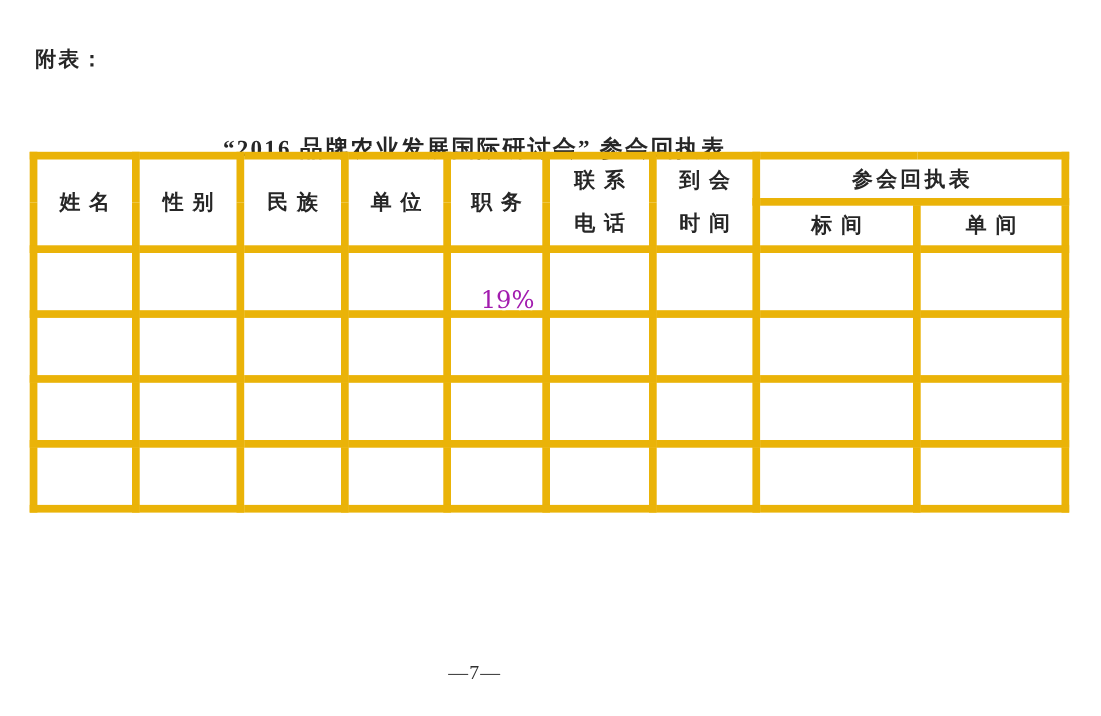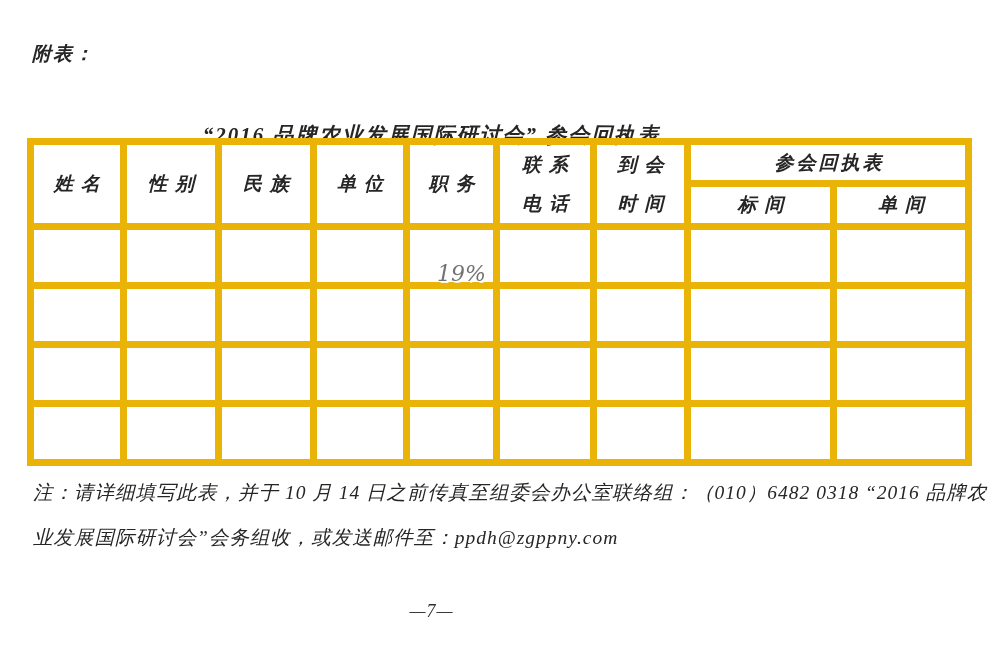--- a/index.html
+++ b/index.html
@@ -3,21 +3,21 @@
 <meta charset="utf-8">
 <style>
   html, body { margin: 0; padding: 0; }
   body {
     width: 1001px; height: 651px;
     background: #ffffff;
     font-family: "Liberation Serif", serif;
     color: #262626;
     overflow: hidden;
   }
-  .page { position: relative; width: 863px; height: 651px; background: #fff; font-style: italic; }
+  .page { position: relative; width: 863px; height: 651px; background: #fff; }
 
   .appendix {
     position: absolute; left: 32px; top: 41px;
     font-size: 19px; font-weight: 700; letter-spacing: 2px;
   }
   .title {
     position: absolute; left: 0; top: 82px; width: 100%;
     text-align: center; font-size: 21px; font-weight: 700; letter-spacing: 2px; margin-top: 39px;
   }
 
@@ -33,21 +33,21 @@
   .reg-table th { font-size: 19px; font-weight: 700; }
   tr.h-top { height: 42px; }
   tr.h-sub { height: 43px; }
   tbody tr { height: 59px; }
   .sp { letter-spacing: 8px; text-indent: 8px; }     
   .grp { letter-spacing: 3px; text-indent: 3px; }    
   .hl { line-height: 39px; letter-spacing: 8px; text-indent: 8px; } 
 
   .zoom-indicator {
     position: absolute; left: 437px; top: 261px;
-    font-size: 22px; color: #737373;
+    font-size: 22px; color: #a21caf;
     font-family: "DejaVu Serif", serif;
     text-shadow: 1px 1px 0 #ffffff, 2px 2px 0 rgba(255,255,255,0.85);
   }
 
   .note {
     position: absolute; left: 33px; top: 470px;
     font-size: 19.5px; line-height: 45px; letter-spacing: 1px;
     white-space: nowrap;
   }
   .footer {
@@ -141,20 +141,16 @@
           <td></td>
           <td></td>
           <td></td>
           <td></td>
         </tr>
       </tbody>
   </table>
 
   <div class="zoom-indicator">19%</div>
 
-  <div class="note">
-    <div>注：请详细填写此表，并于 10 月 14 日之前传真至组委会办公室联络组：（010）6482 0318  “2016 品牌农</div>
-    <div>业发展国际研讨会”会务组收，或发送邮件至：ppdh@zgppny.com</div>
-  </div>
 
   <div class="footer">—7—</div>
 
 </div>
 
 </body></html>

